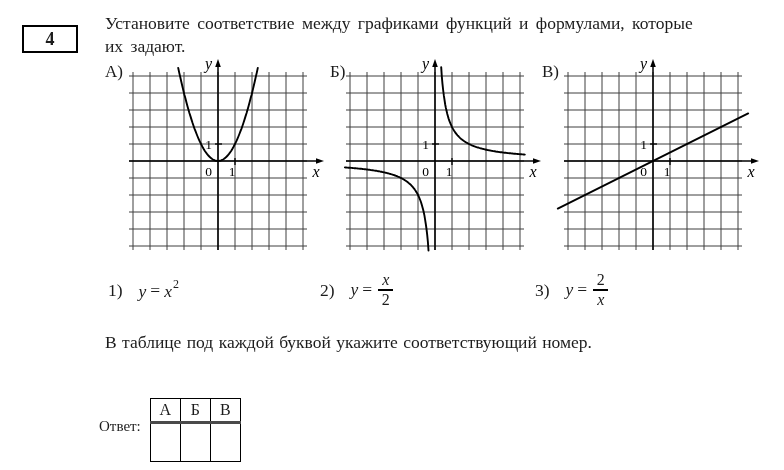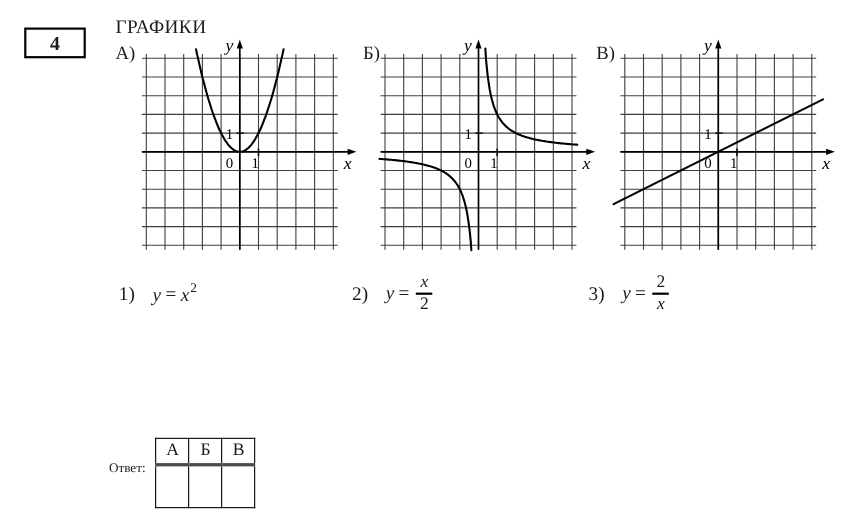--- a/index.html
+++ b/index.html
@@ -35,40 +35,40 @@
   .formula sup { font-size:12px; position:relative; top:-2px; left:1px; }
   .eq { padding:0 4px; }
   .frac { display:inline-flex; flex-direction:column; align-items:center;
           vertical-align:middle; line-height:1.05; margin-left:2px; }
   .frac .fr-bar { width:15px; height:1.4px; background:#000; margin:1px 0; }
   .frac span { font-size:16px; }
 
   .instruction { font-size:17.5px; margin-top:8px; word-spacing:1px; }
 
   .answer-area { position:absolute; left:99px; top:398px; display:flex; align-items:flex-start; }
-  .answer-label { font-size:12px; margin-top:20px; margin-right:9px; }
+  .answer-label { font-size:15px; margin-top:20px; margin-right:9px; }
   table.answer-table { border-collapse:collapse; }
   .answer-table td { border:1.4px solid #000; width:30px; text-align:center;
                      font-size:16px; padding:0; }
   .answer-table tr.hdr td { height:24px; border-bottom:3px solid #4a4a4a; }
   .answer-table tr.body td { height:39px; }
 </style>
 </head>
 <body>
 
 <div class="page">
 
   <div class="qnum-box">
     <span>4</span>
   </div>
 
   <div class="content">
 
-
-    <div class="heading heading-graphs">ГРАФИКИ</div>
+    <p class="prompt"><span>Установите соответствие между графиками функций и формулами, которые</span><br><span>их задают.</span></p>
+
 
     <div class="graphs-row">
       <div class="graph-fig ga">
         <span class="graph-label">А)</span>
         <svg class="graph-svg" width="204" height="200" viewBox="0 0 204 200">
             <line x1="12" y1="15" x2="12" y2="193" stroke="#3e3e3e" stroke-width="1"></line>
             <line x1="8" y1="19" x2="186" y2="19" stroke="#3e3e3e" stroke-width="1"></line>
             <line x1="29" y1="15" x2="29" y2="193" stroke="#3e3e3e" stroke-width="1"></line>
             <line x1="8" y1="36" x2="186" y2="36" stroke="#3e3e3e" stroke-width="1"></line>
             <line x1="46" y1="15" x2="46" y2="193" stroke="#3e3e3e" stroke-width="1"></line>
@@ -209,20 +209,21 @@
             <span class="eq">=</span>
             <span class="frac">
               <span class="fr-num">2</span>
               <span class="fr-bar"></span>
               <span class="fr-den"><i>x</i></span>
             </span>
           </span>
       </div>
     </div>
 
+    <p class="instruction">В таблице под каждой буквой укажите соответствующий номер.</p>
   </div>
 
   <div class="answer-area">
     <span class="answer-label">Ответ:</span>
     <table class="answer-table">
       <tbody>
         <tr class="hdr">
           <td>А</td>
           <td>Б</td>
           <td>В</td>

